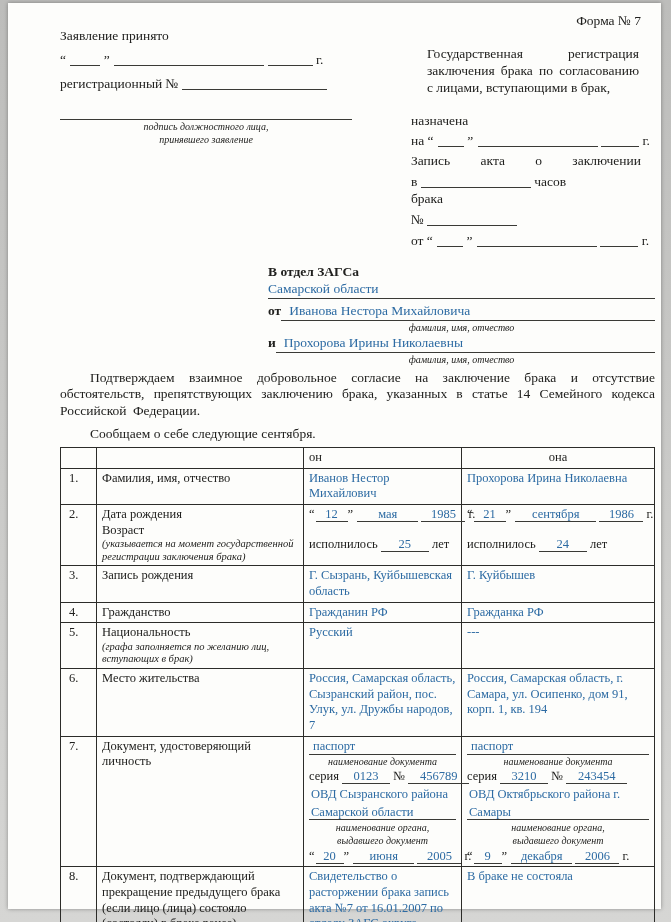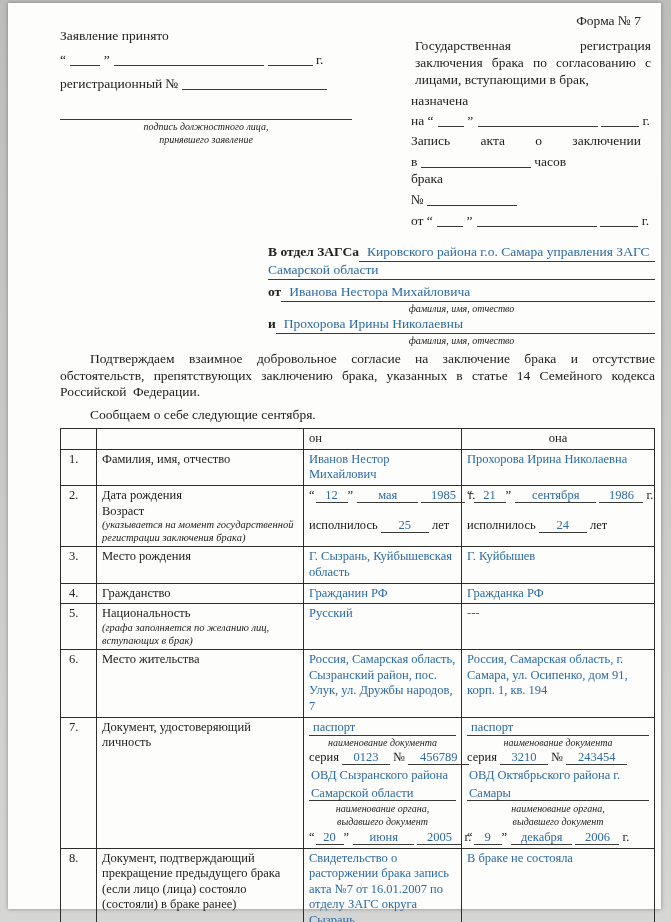--- a/index.html
+++ b/index.html
@@ -30,21 +30,21 @@
   .w120{width:120px}.w145{width:145px}.w150{width:150px}
   .q{letter-spacing:1px;}
 
   
   .top{display:flex;justify-content:space-between;}
   .top-left{width:300px;padding-top:15px;}
   .top-left .row{margin-bottom:6px;}
   .sig-rule{border-bottom:1px solid #3a3a36;height:20px;margin-right:8px;}
   .top-right{width:244px;}
   .form-no{text-align:right;padding-right:14px;margin-bottom:8px;font-family:Liberation Serif, serif;}
-  .jp{text-align:justify;margin:4px;}
+  .jp{text-align:justify;margin:16px;}
   .jl{text-align:justify;text-align-last:justify;}
   .tr-row{margin-top:3px;}
 
   
   .addr{margin:14px 0 0 208px;}
   .addr .line{display:flex;align-items:center;}
   .fill{flex:1;border-bottom:1px solid #3a3a36;padding:0 2px 0 8px;min-height:17px;}
   .addr .caption-row{text-align:center;margin:0 0 1px 0;}
 
   
@@ -121,21 +121,20 @@
           <span class="blank w120"></span>
           <span class="blank w38"></span>
           <span>г.</span>
         </div>
       </div>
     </div>
 
     <div class="addr">
       <div class="line">
         <span class="b" style="white-space:nowrap;">В отдел ЗАГСа</span>
-        <span class="fill accent">Кировского района г.о. Самара управления ЗАГС</span>
       </div>
       <div class="line">
         <span class="fill accent" style="padding-left:0;">Самарской области</span>
       </div>
       <div class="line" style="margin-top:4px;">
         <span class="b">от</span>
         <span class="fill accent">Иванова Нестора Михайловича</span>
       </div>
       <div class="caption-row cap">фамилия, имя, отчество</div>
       <div class="line">
@@ -200,21 +199,21 @@
           <div class="ageline">
             <span>исполнилось</span>
             <span class="blank bv w42">24</span>
             <span>лет</span>
           </div>
         </td>
       </tr>
 
       <tr>
         <td class="num">3.</td>
-        <td>Место рождения</td>
+        <td>Запись рождения</td>
         <td class="accent">Г. Сызрань, Куйбышевская область</td>
         <td class="accent">Г. Куйбышев</td>
       </tr>
 
       <tr>
         <td class="num">4.</td>
         <td>Гражданство</td>
         <td class="accent">Гражданин РФ</td>
         <td class="accent">Гражданка РФ</td>
       </tr>

